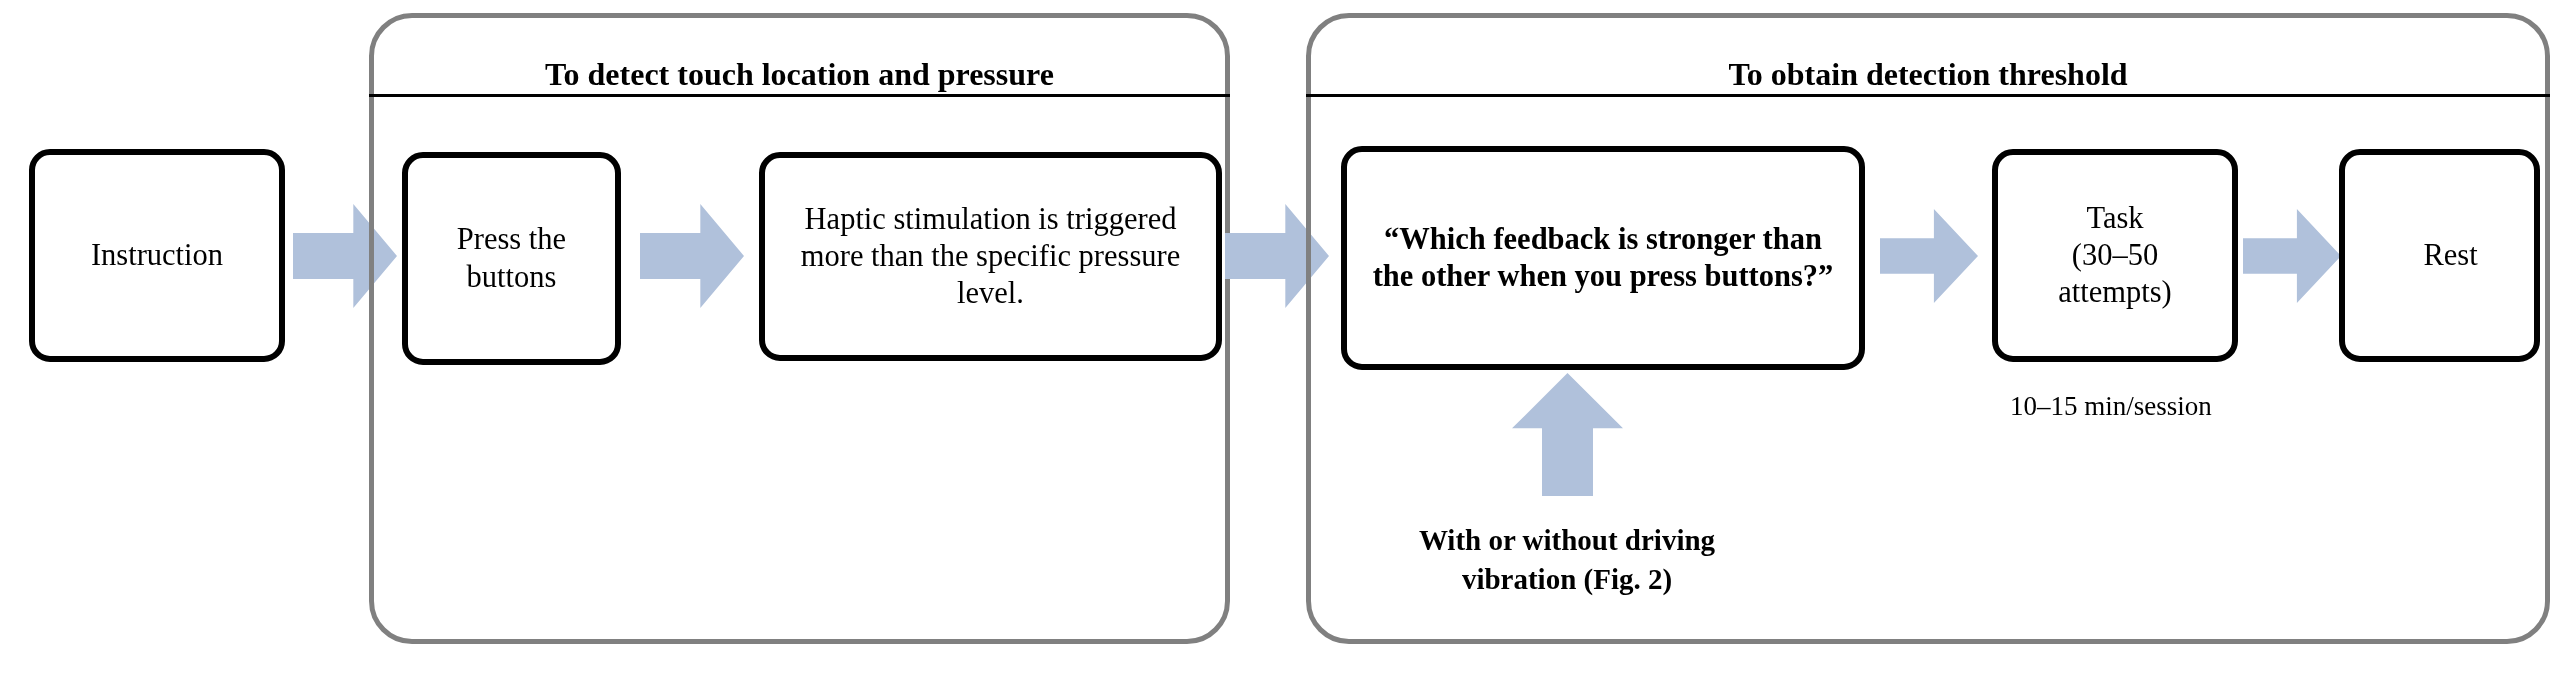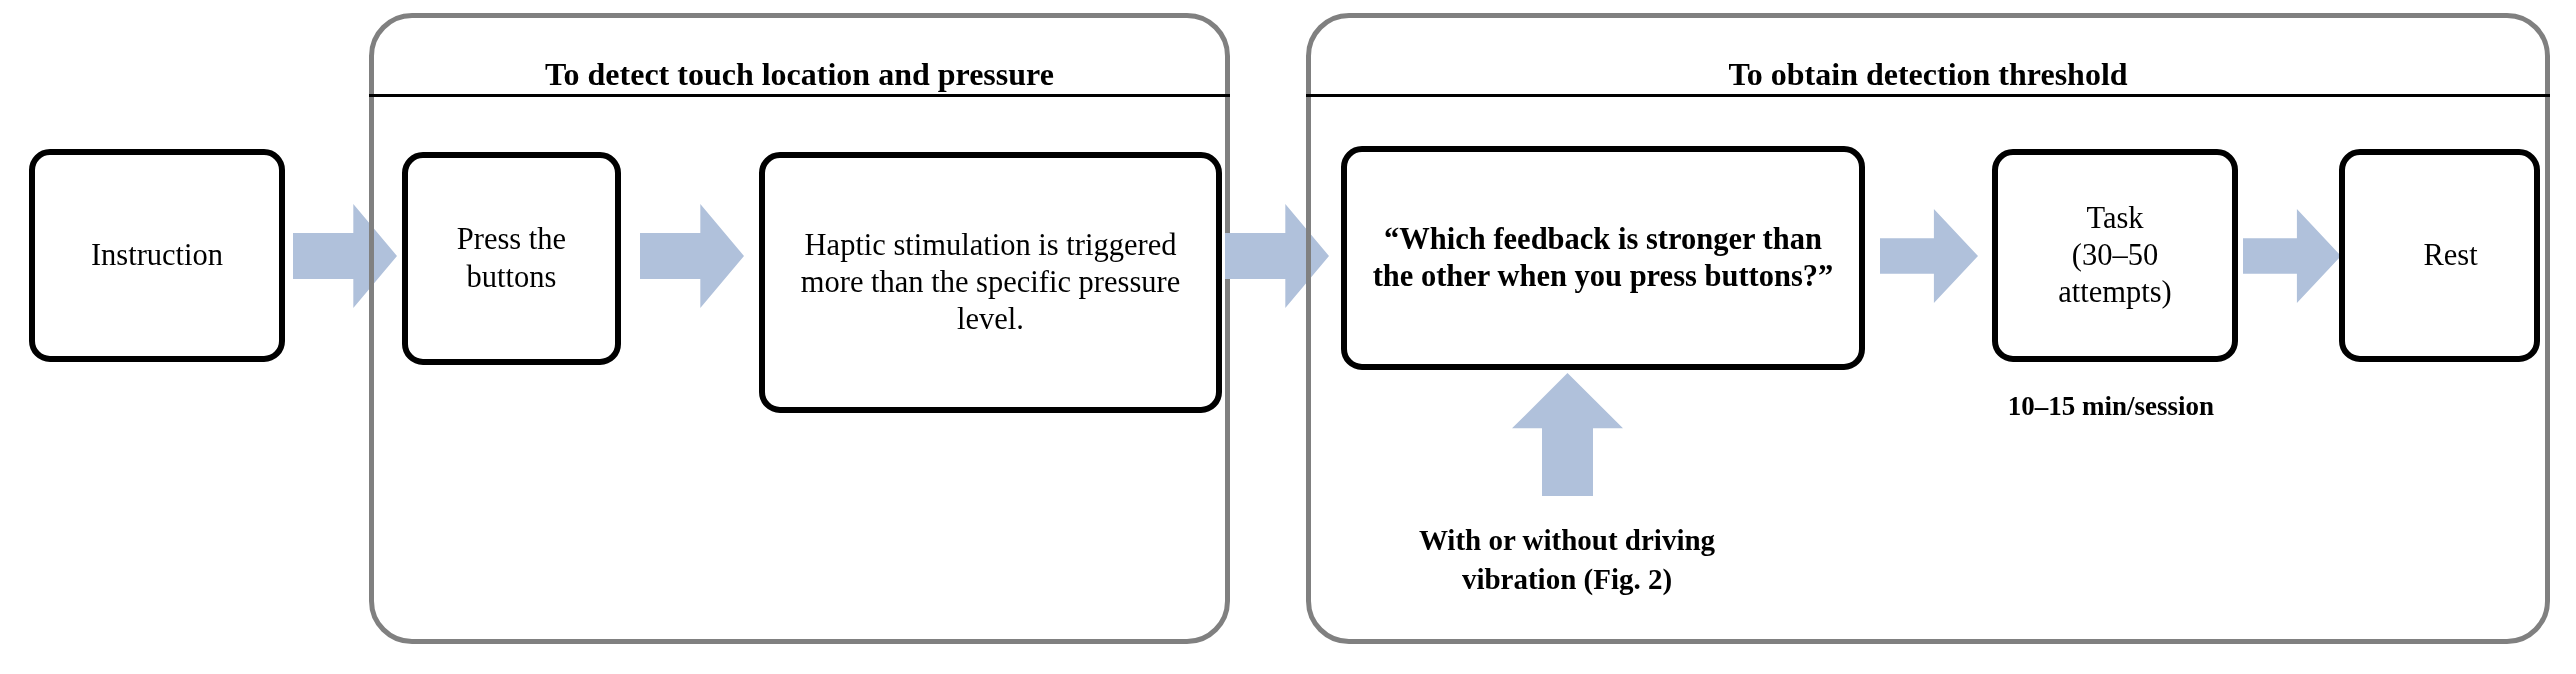--- a/index.html
+++ b/index.html
@@ -107,21 +107,21 @@
 
   <div class="phase-title" style="left:369px; top:58px; width:861px;">To detect touch location and pressure</div>
 
   <div class="step-box" style="left:402px; top:152px; width:219px; height:213px;">
     <span class="step-text" style="white-space:pre-line;">Press the
 buttons</span>
   </div>
 
   <div class="arrow-right" style="left:640px; top:204px; width:104px; height:104px;"></div>
 
-  <div class="step-box" style="left:759px; top:152px; width:463px; height:261px; padding:14px 21px;">
+  <div class="step-box" style="left:759px; top:152px; width:463px; height:209px; padding:14px 21px;">
     <span class="step-text">Haptic stimulation is triggered more than the specific pressure level.</span>
   </div>
 
   <div class="arrow-right" style="left:1225px; top:204px; width:104px; height:104px;"></div>
 
   <div class="phase-container" style="left:1306px; top:13.4px; width:1244px; height:631px;"></div>
 
   <div class="phase-title" style="left:1306px; top:58px; width:1244px;">To obtain detection threshold</div>
 
   <div class="step-box" style="left:1341px; top:146px; width:524px; height:224px; padding:3.7px 24.4px;font-weight:bold;">
@@ -133,21 +133,21 @@
   <div class="note-label bold" style="left:1372px; top:521px; width:390px; text-align:center;">With or without driving vibration (Fig. 2)</div>
 
   <div class="arrow-right slim" style="left:1880px; top:207px; width:98px; height:98px;"></div>
 
   <div class="step-box" style="left:1992px; top:149px; width:246px; height:213px;">
     <span class="step-text" style="white-space:pre-line;">Task
 (30–50
 attempts)</span>
   </div>
 
-  <div class="note-label" style="left:1992px; top:390px; width:238px;font-weight:bold;">10–15 min/session</div>
+  <div class="note-label" style="left:1992px; top:390px; width:238px;">10–15 min/session</div>
 
   <div class="arrow-right slim" style="left:2243px; top:207px; width:98px; height:98px;"></div>
 
   <div class="step-box" style="left:2339px; top:149px; width:201px; height:213px;padding-left:32px;">
     <span class="step-text">Rest</span>
   </div>
 
 </div>
 
 

